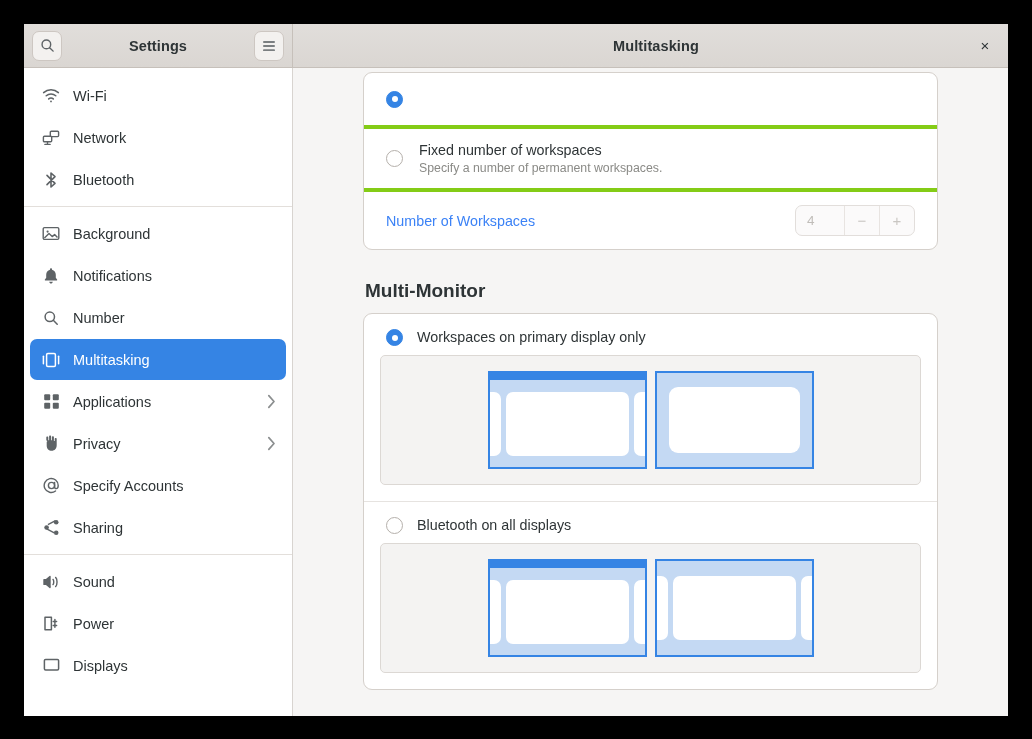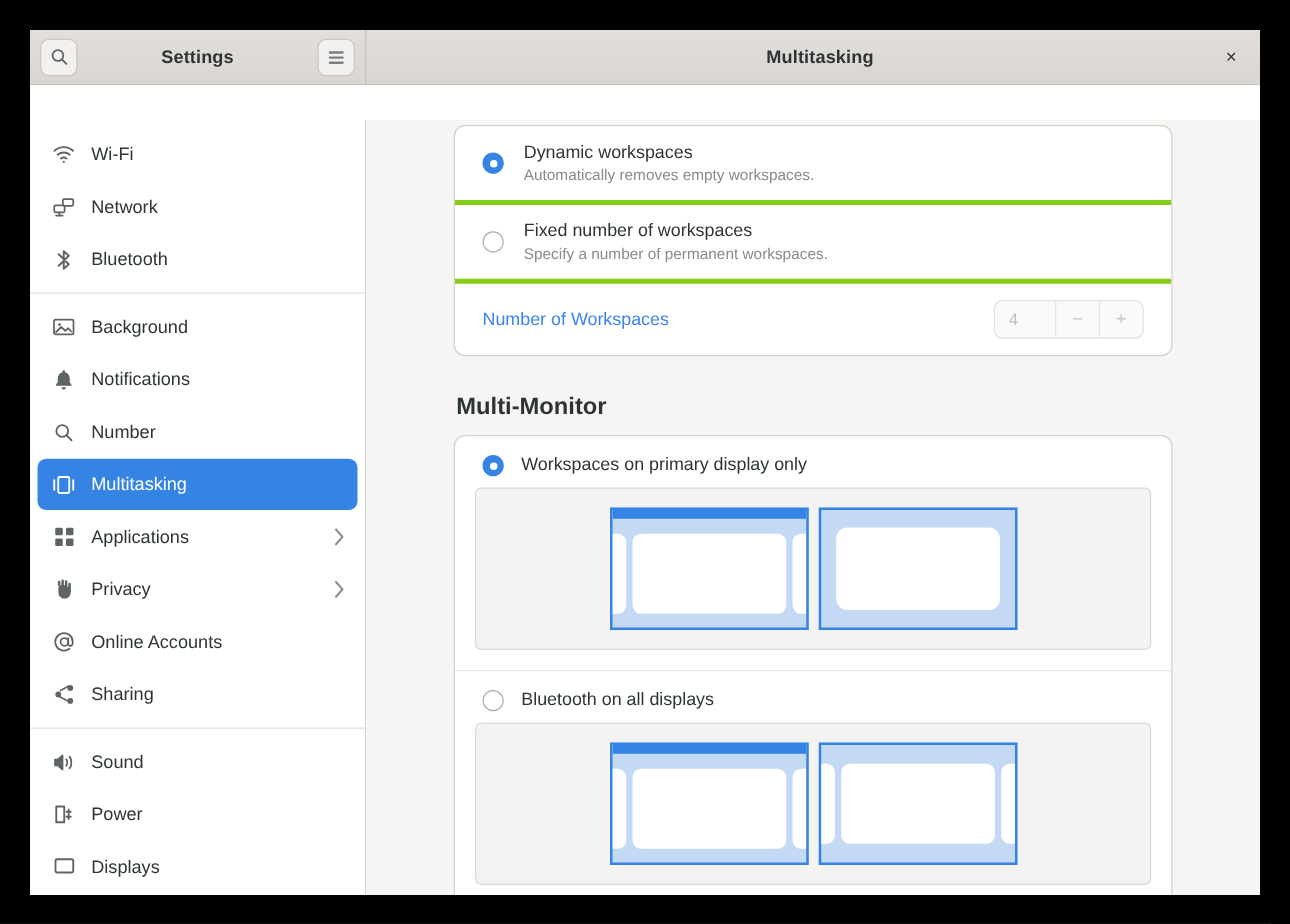--- a/index.html
+++ b/index.html
@@ -88,21 +88,20 @@
     font-size: 15px;
     color: #2e3436;
     cursor: pointer;
   }
 
   
   .body-area {
     flex: 1;
     display: flex;
     min-height: 0;
-    margin-top: 28px;
   }
 
   
   .sidebar {
     width: 269px;
     min-width: 269px;
     background: #ffffff;
     border-right: 1px solid #d8d4d0;
     overflow: hidden;
     padding-top: 6px;
@@ -457,21 +456,21 @@
         </span>
       </div>
 
       <div class="nav-item">
         <span class="nav-icon">
           <svg width="17" height="17" viewBox="0 0 17 17" fill="none" stroke="currentColor" stroke-width="1.4">
             <circle cx="8.5" cy="8.5" r="3.1"></circle>
             <path d="M11.6 5.4v4.3c0 1.3.8 1.9 1.7 1.9 1.1 0 1.9-1 1.9-3.1a7 7 0 1 0-2.7 5.5" stroke-linecap="round"></path>
           </svg>
         </span>
-        <span class="nav-label">Online Accounts</span>
+        <span class="nav-label">Specify Accounts</span>
       </div>
 
       <div class="nav-item">
         <span class="nav-icon">
           <svg width="17" height="17" viewBox="0 0 17 17" fill="currentColor">
             <circle cx="13.2" cy="3.3" r="2.3"></circle>
               <circle cx="3.6" cy="8.5" r="2.3"></circle>
               <circle cx="13.2" cy="13.7" r="2.3"></circle>
             <rect x="4.6" y="5" width="8.6" height="1.35" transform="rotate(-28 4.6 5)"></rect>
             <rect x="4" y="9.2" width="8.6" height="1.35" transform="rotate(28 4 9.2)"></rect>
@@ -514,24 +513,20 @@
 
     </div>
 
     <div class="content">
       <div class="content-inner">
 
         <div class="card">
 
           <div class="row">
             <span class="radio checked"></span>
-            <span class="row-text">
-              <span class="row-title">Dynamic workspaces</span>
-              <span class="row-sub">Automatically removes empty workspaces.</span>
-            </span>
           </div>
 
           <div class="row">
             <span class="radio"></span>
             <span class="row-text">
               <span class="row-title">Fixed number of workspaces</span>
               <span class="row-sub">Specify a number of permanent workspaces.</span>
             </span>
           </div>
 

